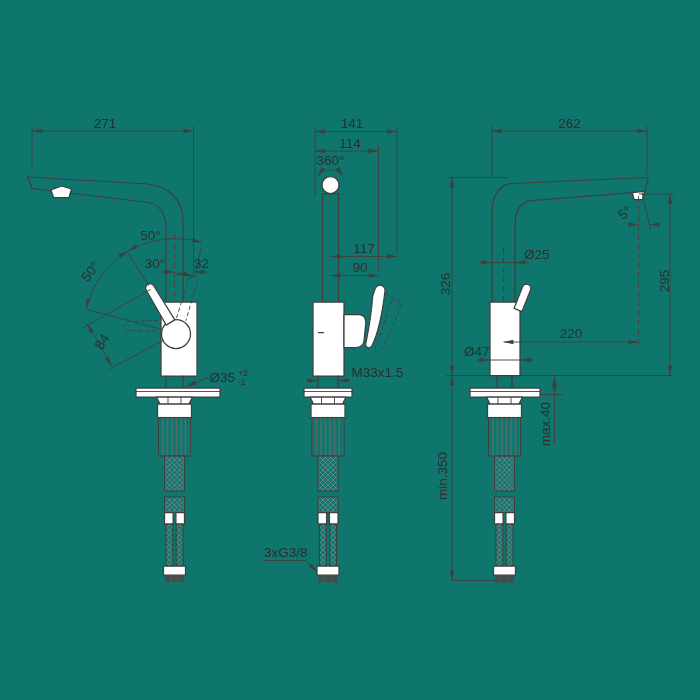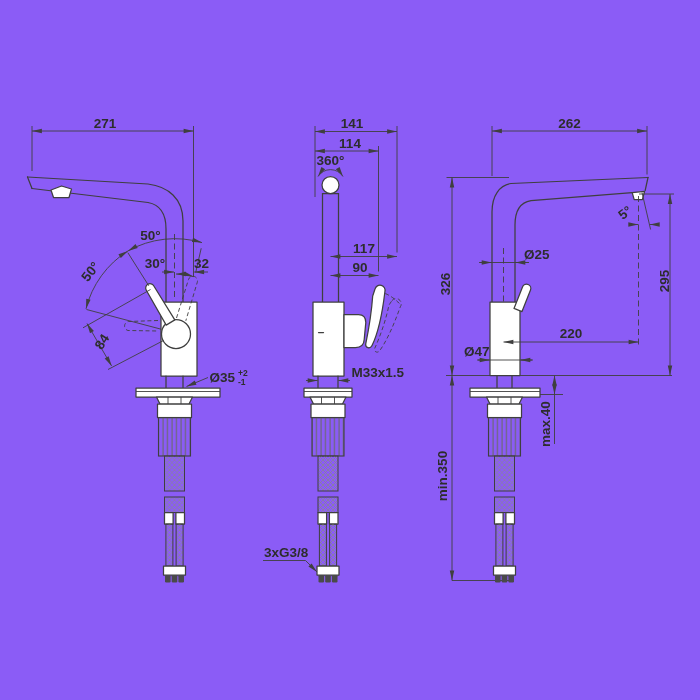--- a/index.html
+++ b/index.html
@@ -1,16 +1,16 @@
 <!DOCTYPE html>
 <html><head>
 <meta charset="utf-8">
 <style>
   html,body{margin:0;padding:0;background:#fff;}
-  .canvas{position:relative;width:700px;height:700px;background:#8b5cf6;overflow:hidden;font-weight:bold;}
+  .canvas{position:relative;width:700px;height:700px;background:#0f766e;overflow:hidden;}
   svg text{font-family:"Liberation Sans","DejaVu Sans",sans-serif;font-size:13.5px;fill:#2d2d2d;}
   svg text.sm{font-size:8.5px;}
   .ol{fill:none;stroke:#3f3f3f;stroke-width:1.25;stroke-linecap:round;stroke-linejoin:round;}
   .olf{fill:#fff;stroke:#3f3f3f;stroke-width:1.25;stroke-linejoin:round;}
   .thin{fill:none;stroke:#3f3f3f;stroke-width:0.9;}
   .dash{stroke-dasharray:6 3.5;}
   .dash2{stroke-dasharray:4 2.6;}
   .braidrect{fill:url(#braid);stroke:#3f3f3f;stroke-width:1;}
   .ribrect{fill:url(#ribs);stroke:#3f3f3f;stroke-width:1.1;}
   .feet{fill:#4a4a4a;stroke:none;}

